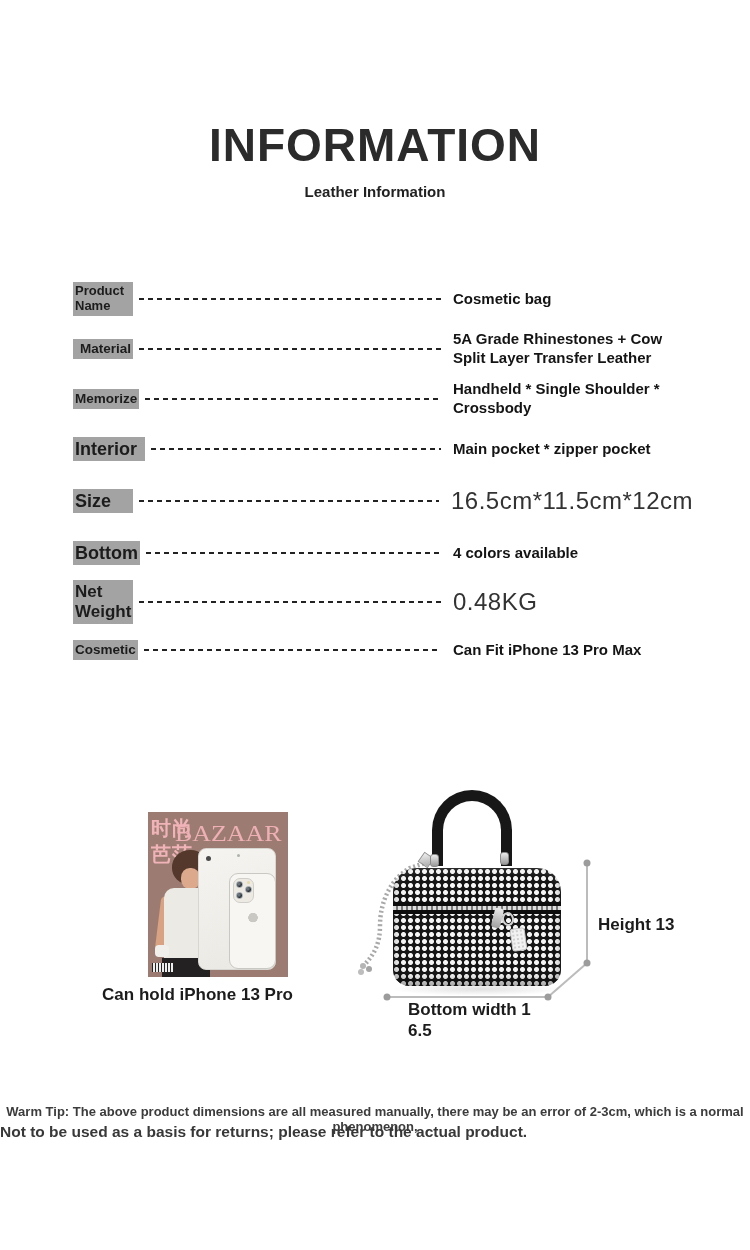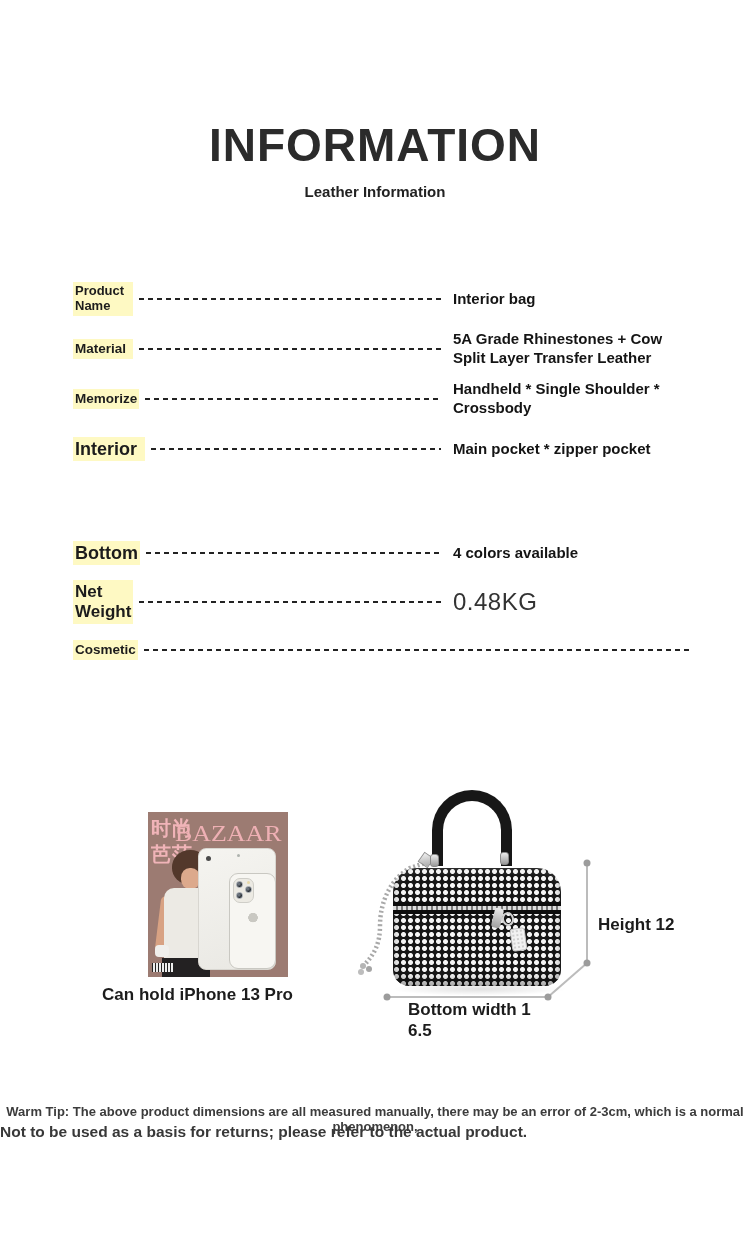--- a/index.html
+++ b/index.html
@@ -20,33 +20,33 @@
     position:absolute; top:183px; left:0; width:100%;
     text-align:center; font-size:15px; font-weight:700; color:#222;
   }
 
   
   .spec-row {
     position:absolute; left:73px; width:620px;
     display:flex; align-items:center;
   }
   .spec-label {
-    flex:0 0 60px; background:#fef9c3; color:#1c1c1c;
+    flex:0 0 60px; background:#a3a3a3; color:#1c1c1c;
     line-height:1.15; padding:2px 2px;
   }
   .spec-dashes {
     flex:1 1 auto; height:2px; margin:0 0 0 6px;
     background-image:repeating-linear-gradient(90deg,#222 0 5px,transparent 5px 9px);
   }
   .spec-value {
     flex:0 0 240px; margin-left:12px; color:#141414;
     font-weight:700; font-size:15px; line-height:1.25;
   }
   .l-sm  { font-size:13px;  font-weight:700; }
-  .l-md  { font-size:13.5px; font-weight:700; }
+  .l-md  { font-size:13.5px; font-weight:700;text-align:right; }
   .l-lg  { font-size:18px;  font-weight:700; }
   .v-large { font-weight:400; font-size:24px; letter-spacing:0.5px; color:#333; }
 
   .r1 { top:277px; height:44px; }
   .r2 { top:327px; height:44px; }
   .r3 { top:377px; height:44px; }
   .r4 { top:435px; height:28px; }
   .r5 { top:485px; height:32px; }
   .r6 { top:539px; height:28px; }
   .r7 { top:580px; height:44px; }
@@ -151,50 +151,56 @@
 <body>
 
 <div class="page">
 
   <h1 class="title">INFORMATION</h1>
   <div class="subtitle">Leather Information</div>
 
   <div class="spec-row r1">
     <div class="spec-label l-sm">Product Name</div>
     <div class="spec-dashes"></div>
-    <div class="spec-value">Interior bag</div>
+    <div class="spec-value">Cosmetic bag</div>
   </div>
   <div class="spec-row r2">
     <div class="spec-label l-md">Material</div>
     <div class="spec-dashes"></div>
     <div class="spec-value">5A Grade Rhinestones + Cow Split Layer Transfer Leather</div>
   </div>
   <div class="spec-row r3">
     <div class="spec-label l-md">Memorize</div>
     <div class="spec-dashes"></div>
     <div class="spec-value">Handheld * Single Shoulder * Crossbody</div>
   </div>
   <div class="spec-row r4">
     <div class="spec-label l-lg" style="flex-basis:72px;">Interior</div>
     <div class="spec-dashes"></div>
     <div class="spec-value">Main pocket * zipper pocket</div>
   </div>
+  <div class="spec-row r5">
+    <div class="spec-label l-lg">Size</div>
+    <div class="spec-dashes"></div>
+    <div class="spec-value v-large">16.5cm*11.5cm*12cm</div>
+  </div>
   <div class="spec-row r6">
     <div class="spec-label l-lg">Bottom</div>
     <div class="spec-dashes"></div>
     <div class="spec-value">4 colors available</div>
   </div>
   <div class="spec-row r7">
     <div class="spec-label l-lg" style="font-size:17px;">Net Weight</div>
     <div class="spec-dashes"></div>
     <div class="spec-value v-large">0.48KG</div>
   </div>
   <div class="spec-row r8">
     <div class="spec-label l-md">Cosmetic</div>
     <div class="spec-dashes"></div>
+    <div class="spec-value">Can Fit iPhone 13 Pro Max</div>
   </div>
 
   <div class="mag-fig">
     <div class="mag-cn mag-cn1">时尚</div>
     <div class="mag-cn mag-cn2">芭莎</div>
     <div class="mag-en">BAZAAR</div>
     <div class="p-hair"></div>
     <div class="p-face"></div>
     <div class="p-arm-l"></div>
     <div class="p-shirt"></div>
@@ -243,19 +249,19 @@
     <div class="bag-body">
       <div class="bag-zip">
         <div class="zip-teeth"></div>
       </div>
     </div>
     <div class="zip-pull" style="position:absolute; left:143px; top:126px;"></div>
     <div class="zip-ring" style="position:absolute; left:152px; top:130px;"></div>
     <div class="bag-charm" style="position:absolute; left:161px; top:146px;"></div>
   </div>
 
-  <div class="dim-label dim-height">Height 12</div>
+  <div class="dim-label dim-height">Height 13</div>
   <div class="dim-label dim-width">Bottom width 16.5</div>
 
   <div class="tip1">Warm Tip: The above product dimensions are all measured manually, there may be an error of 2-3cm, which is a normal phenomenon,</div>
   <div class="tip2">Not to be used as a basis for returns; please refer to the actual product.</div>
 
 </div>
 
 </body></html>

